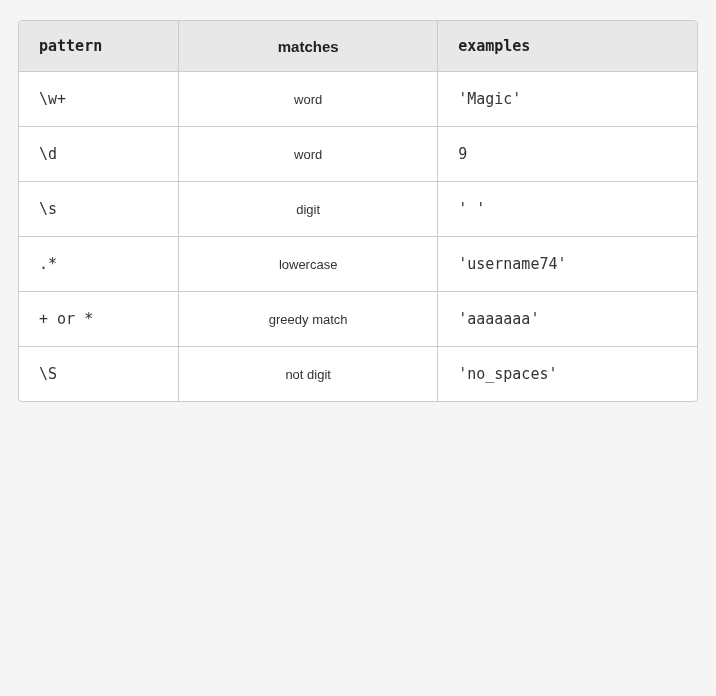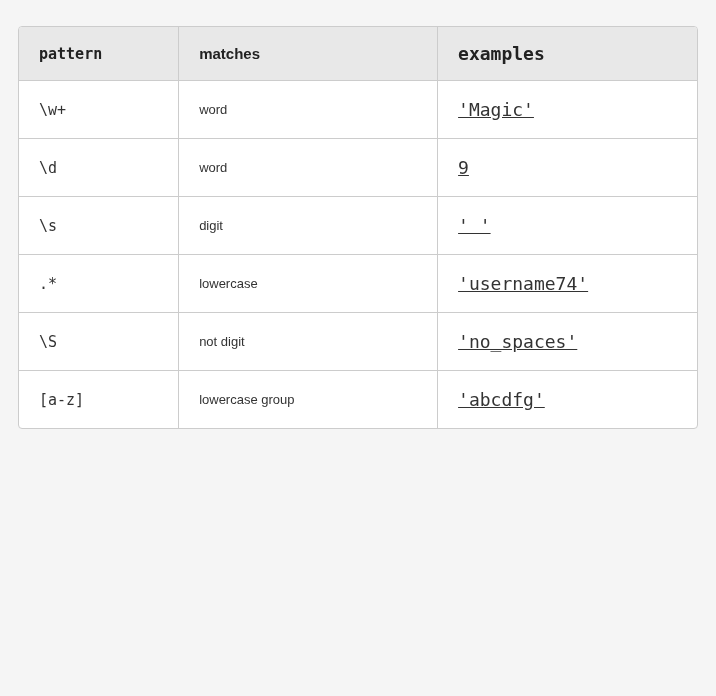--- a/index.html
+++ b/index.html
@@ -18,21 +18,21 @@
       width: 716px;
       min-height: 696px;
     }
 
     .table-container {
       width: 680px;
       background: #ffffff;
       border: 1px solid #cccccc;
       border-radius: 4px;
       overflow: hidden;
-      margin-top: 16px;
+      margin-top: 10px;
     }
 
     table {
       width: 100%;
       border-collapse: collapse;
     }
 
     thead tr {
       background-color: #e8e8e8;
     }
@@ -62,37 +62,37 @@
     tbody td {
       padding: 18px 20px;
       font-size: 13px;
       color: #333333;
       border-right: 1px solid #cccccc;
       vertical-align: middle;
     }
 
     tbody td:last-child {
       border-right: none;
-      text-decoration: underline;
     }
 
     .col-pattern {
       width: 160px;
       font-family: monospace;
       font-size: 15px;
     }
 
     .col-matches {
       width: 260px;
+      text-align: center;
     }
 
     .col-examples {
       width: 260px;
       font-family: monospace;
-      font-size: 18px;
+      font-size: 15px;
     }
   </style>
 </head>
 <body>
 
 <div class="table-container">
   <table>
     <thead>
       <tr>
         <th class="col-pattern">pattern</th>
@@ -115,24 +115,24 @@
           <td class="col-pattern">\s</td>
           <td class="col-matches">digit</td>
           <td class="col-examples">' '</td>
         </tr>
         <tr>
           <td class="col-pattern">.*</td>
           <td class="col-matches">lowercase</td>
           <td class="col-examples">'username74'</td>
         </tr>
         <tr>
+          <td class="col-pattern">+ or *</td>
+          <td class="col-matches">greedy match</td>
+          <td class="col-examples">'aaaaaaa'</td>
+        </tr>
+        <tr>
           <td class="col-pattern">\S</td>
           <td class="col-matches">not digit</td>
           <td class="col-examples">'no_spaces'</td>
-        </tr>
-        <tr>
-          <td class="col-pattern">[a-z]</td>
-          <td class="col-matches">lowercase group</td>
-          <td class="col-examples">'abcdfg'</td>
         </tr>
       </tbody>
   </table>
 </div>
 
 </body></html>

